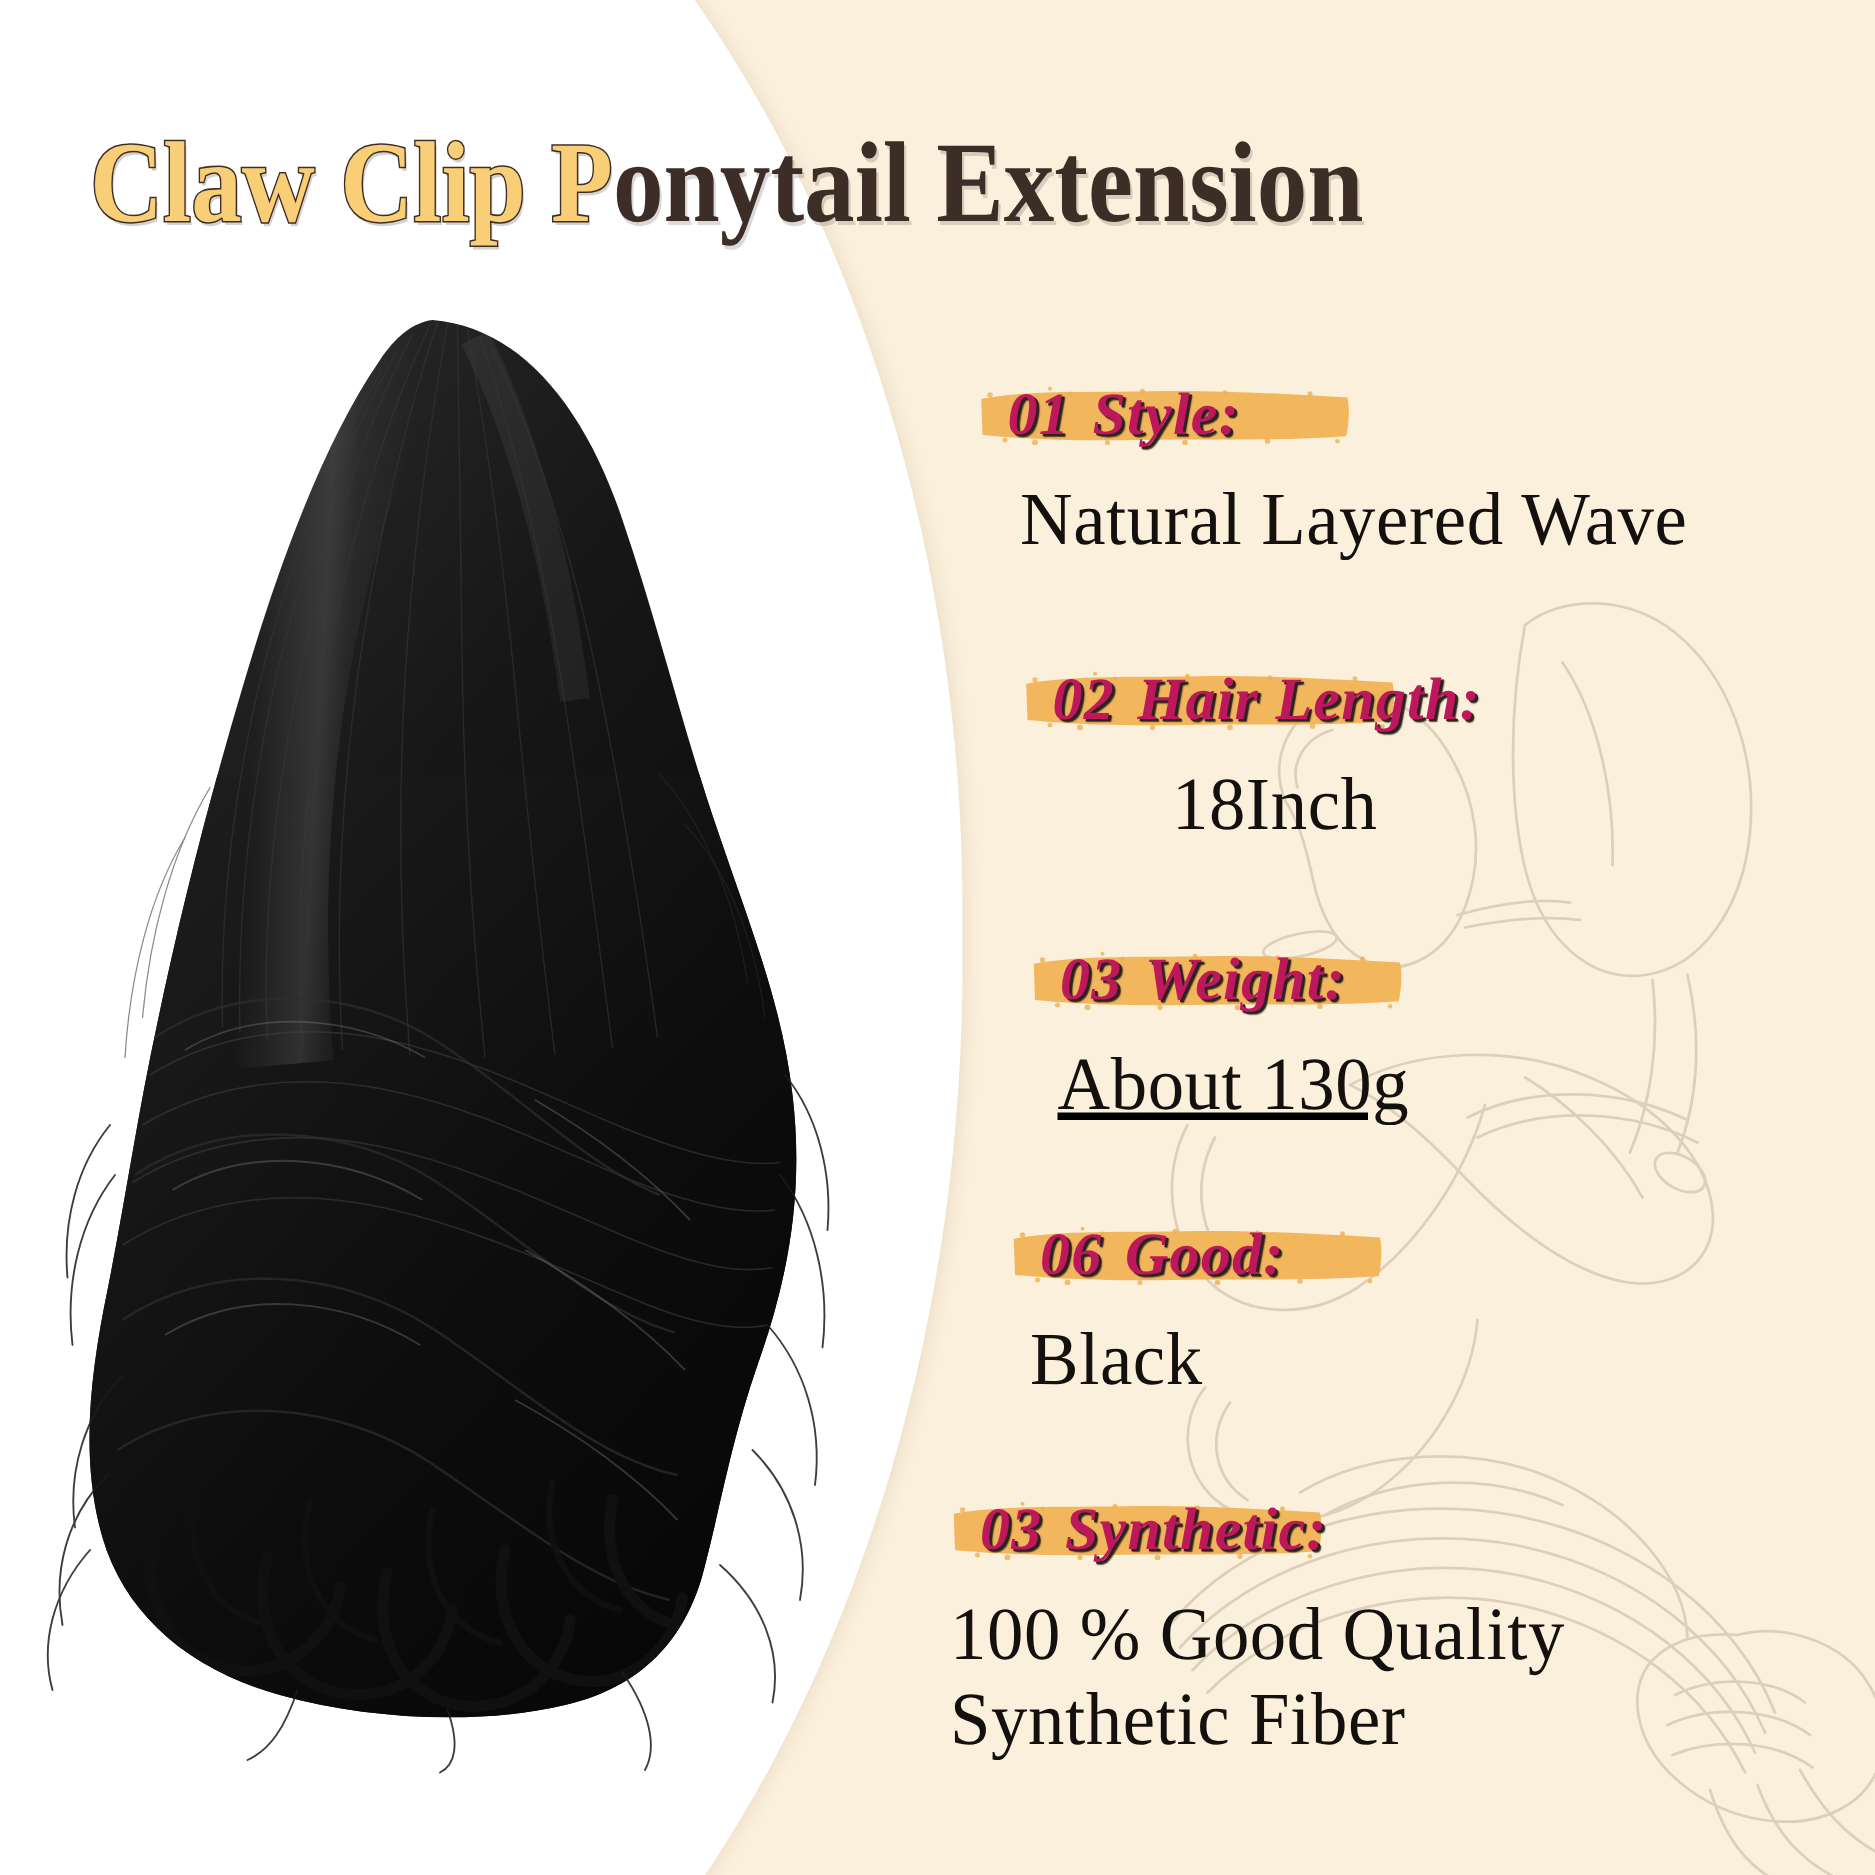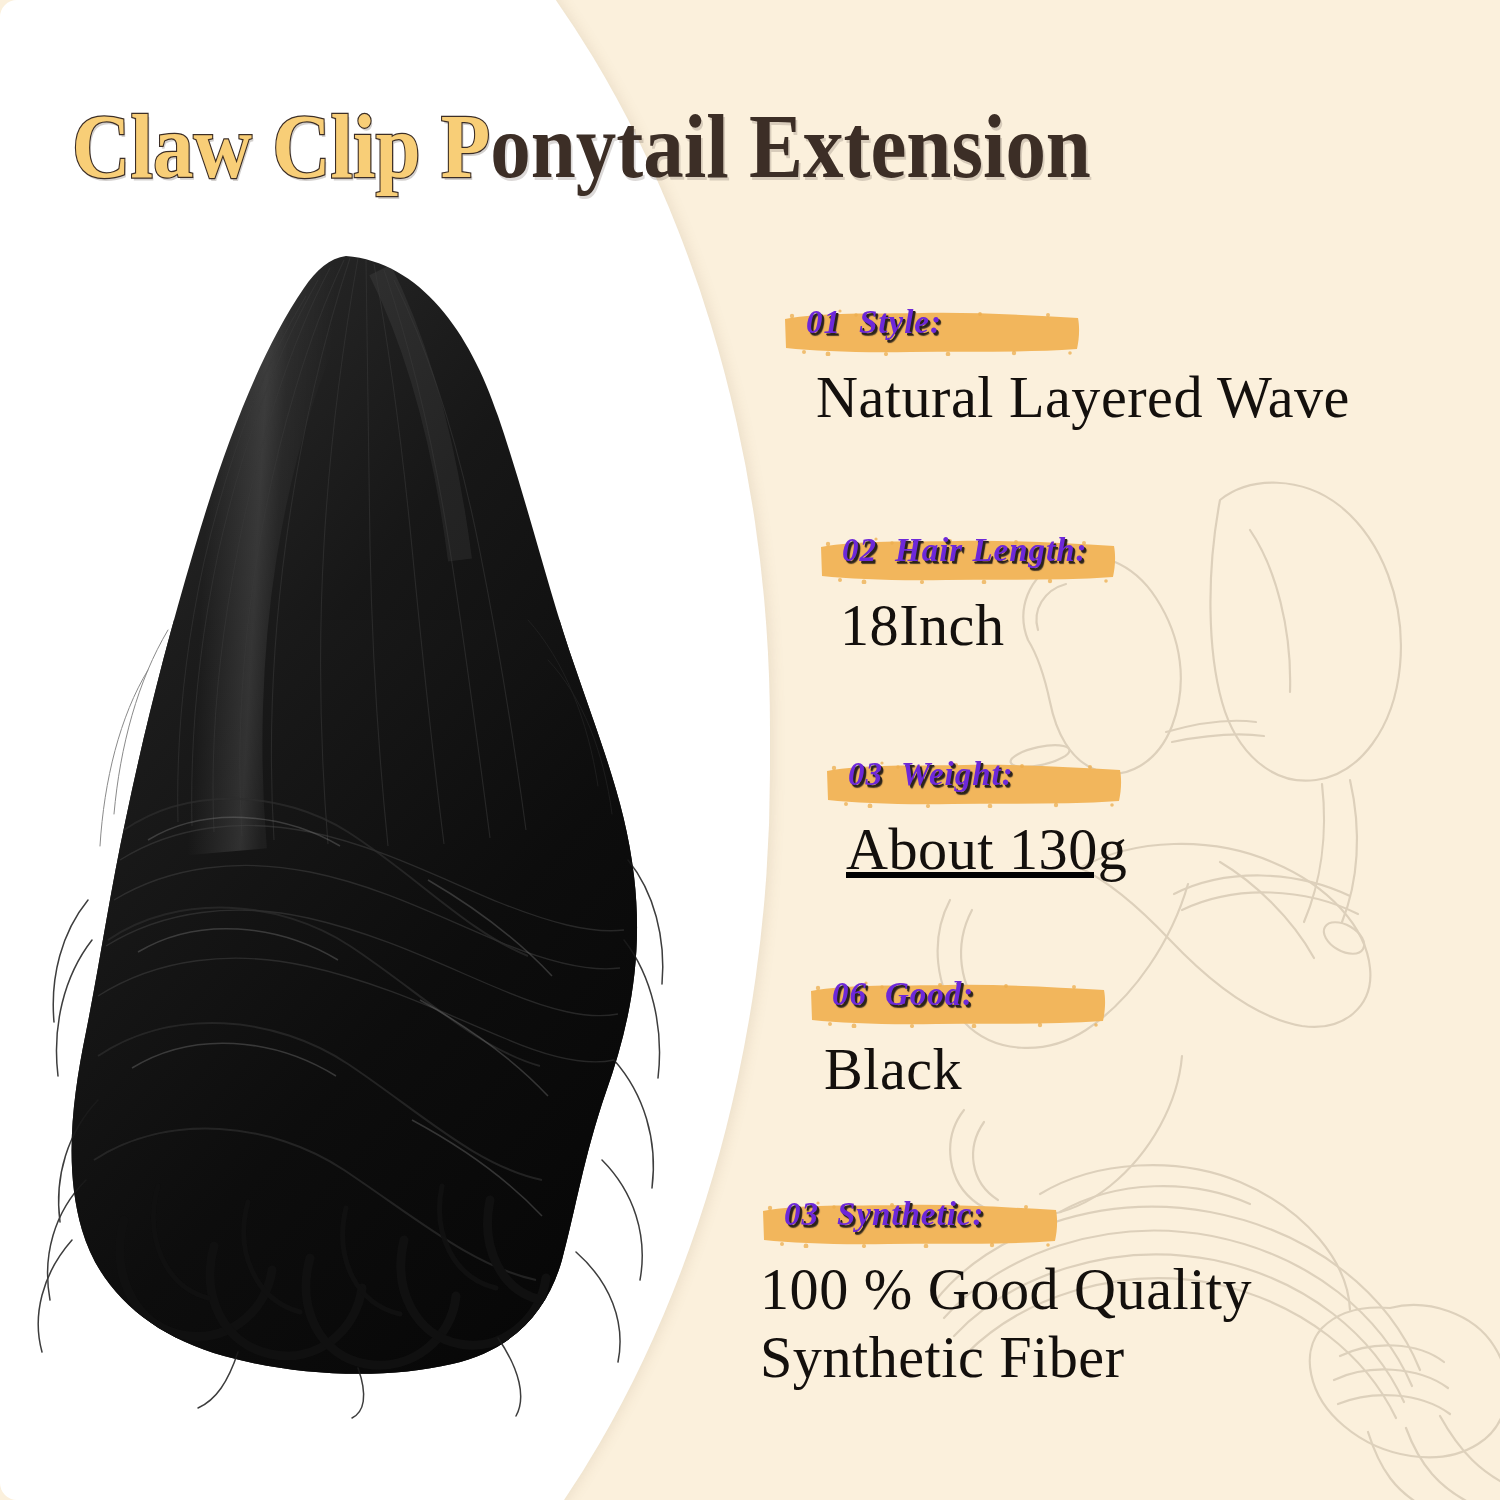--- a/index.html
+++ b/index.html
@@ -13,21 +13,20 @@
     font-family: "Liberation Serif", "DejaVu Serif", serif;
     background: #FBF0DC;
   }
 
   #poster {
     position: relative;
     width: 1500px;
     height: 1500px;
     background: #FBF0DC;
     overflow: hidden;
-    border-radius: 17px;
   }
 
   
   .bg-cream {
     position: absolute;
     inset: 0;
     background: #FBF0DC;
   }
 
   .bg-white-shape {
@@ -92,24 +91,24 @@
     left: 760px;
     top: 300px;
     width: 740px;
     height: 1160px;
   }
   .spec-block { position: absolute; }
 
   .spec-label {
     position: relative;
     display: inline-block;
-    font-size: 33px;
+    font-size: 48px;
     font-style: italic;
     font-weight: bold;
-    color: #6d28d9;
+    color: #be185d;
     letter-spacing: 1px;
     white-space: nowrap;
     padding: 4px 26px 6px 24px;
     text-shadow:
        2px 2px 0 #2B231C,
        2.5px 2.5px 1px rgba(43,35,28,0.85);
     z-index: 2;
   }
   .spec-label .brush {
     position: absolute;
@@ -127,21 +126,21 @@
     white-space: nowrap;
     line-height: 1.14;
     margin-top: 16px;
     transform: scaleX(0.97);
     transform-origin: left top;
   }
   .spec-value .l2 { display: block; }
 
   
   #block-01 { left: 22px;  top: 0px;   }
-  #block-02 { left: 58px;  top: 228px; }
+  #block-02 { left: 58px;  top: 228px; text-align: center; }
   #block-03 { left: 64px;  top: 452px; text-decoration: underline; }
   #block-04 { left: 48px;  top: 672px; }
   #block-05 { left: 0px;   top: 892px; }
 
   #block-01 .spec-value { margin-left: 34px; }
   #block-02 .spec-value { margin-left: 22px; }
   #block-03 .spec-value { margin-left: 22px; }
   #block-04 .spec-value { margin-left: 16px; }
   #block-05 .spec-value { margin-left: 0px; }
 </style>

